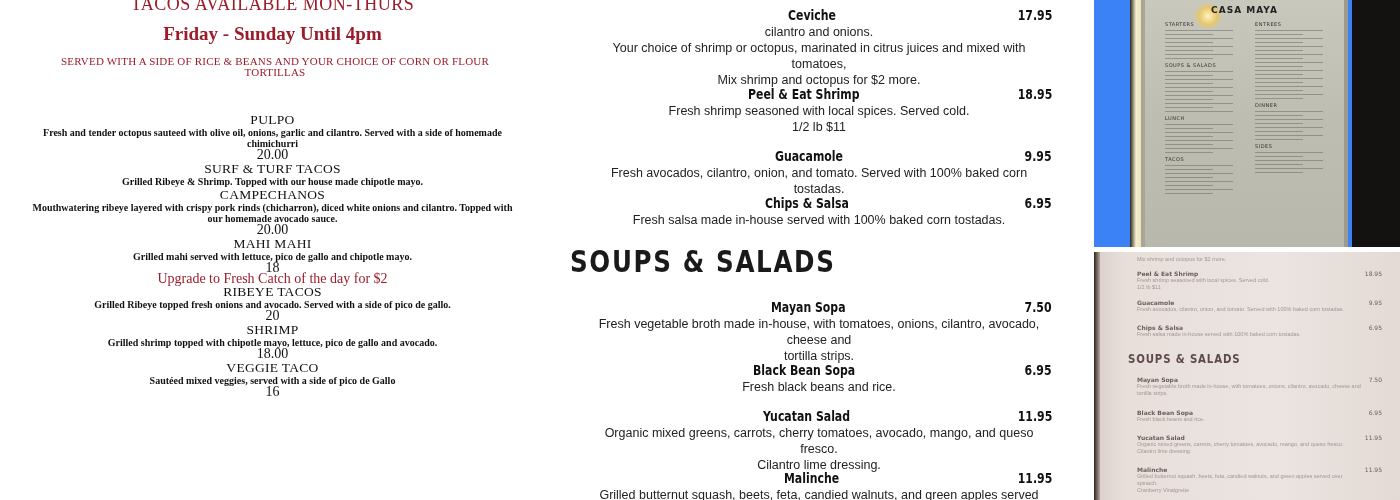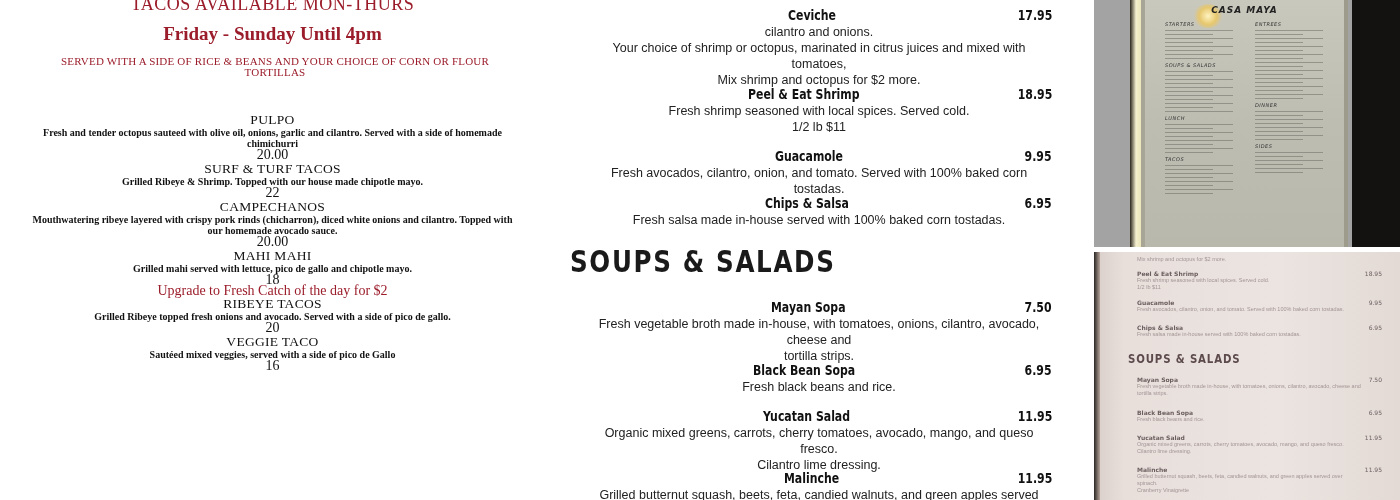--- a/index.html
+++ b/index.html
@@ -52,21 +52,21 @@
   }
   .section-head {
     position: absolute; left: 18px; top: 244px;
     font-family: "DejaVu Sans", sans-serif; font-weight: bold; font-size: 30px; color: #1a1a1a;
     letter-spacing: 2px; transform: scaleX(0.82); transform-origin: left; white-space: nowrap;
   }
 
   
   .photo-top {
     position: absolute; left: 1094px; top: 0; width: 306px; height: 247px;
-    background: #a3a3a3; overflow: hidden; font-style: italic;
+    background: #3b82f6; overflow: hidden;
   }
   .photo-top .glow {
     position: absolute; left: 36px; top: 0; width: 12px; height: 247px;
     background: linear-gradient(to right, #2a241c, #f4efcf, #e9e2b5);
   }
   .photo-top .board {
     position: absolute; left: 47px; top: 0; width: 207px; height: 247px;
     background: linear-gradient(180deg, #c9c8bd 0%, #bebdb2 50%, #b9b8ad 100%);
     border-left: 4px solid #a7a595; border-right: 4px solid #9d9b8c;
   }
@@ -118,37 +118,41 @@
 
   <div class="tacos-list">
     <div class="taco-item">
       <div class="taco-name">PULPO</div>
       <div class="taco-desc">Fresh and tender octopus sauteed with olive oil, onions, garlic and cilantro. Served with a side of homemade chimichurri</div>
       <div class="taco-price">20.00</div>
     </div>
     <div class="taco-item">
       <div class="taco-name">SURF &amp; TURF TACOS</div>
       <div class="taco-desc">Grilled Ribeye &amp; Shrimp. Topped with our house made chipotle mayo.</div>
-      <div class="taco-price">22</div>
     </div>
     <div class="taco-item">
       <div class="taco-name">CAMPECHANOS</div>
       <div class="taco-desc">Mouthwatering ribeye layered with crispy pork rinds (chicharron), diced white onions and cilantro. Topped with our homemade avocado sauce.</div>
       <div class="taco-price">20.00</div>
     </div>
     <div class="taco-item">
       <div class="taco-name">MAHI MAHI</div>
       <div class="taco-desc">Grilled mahi served with lettuce, pico de gallo and chipotle mayo.</div>
       <div class="taco-price">18</div>
       <div class="taco-upgrade">Upgrade to Fresh Catch of the day for $2</div>
     </div>
     <div class="taco-item">
       <div class="taco-name">RIBEYE TACOS</div>
       <div class="taco-desc">Grilled Ribeye topped fresh onions and avocado. Served with a side of pico de gallo.</div>
       <div class="taco-price">20</div>
+    </div>
+    <div class="taco-item">
+      <div class="taco-name">SHRIMP</div>
+      <div class="taco-desc">Grilled shrimp topped with chipotle mayo, lettuce, pico de gallo and avocado.</div>
+      <div class="taco-price">18.00</div>
     </div>
     <div class="taco-item">
       <div class="taco-name">VEGGIE TACO</div>
       <div class="taco-desc">Sautéed mixed veggies, served with a side of pico de Gallo</div>
       <div class="taco-price">16</div>
     </div>
   </div>
 </div>
 
 <div class="mid-panel">

